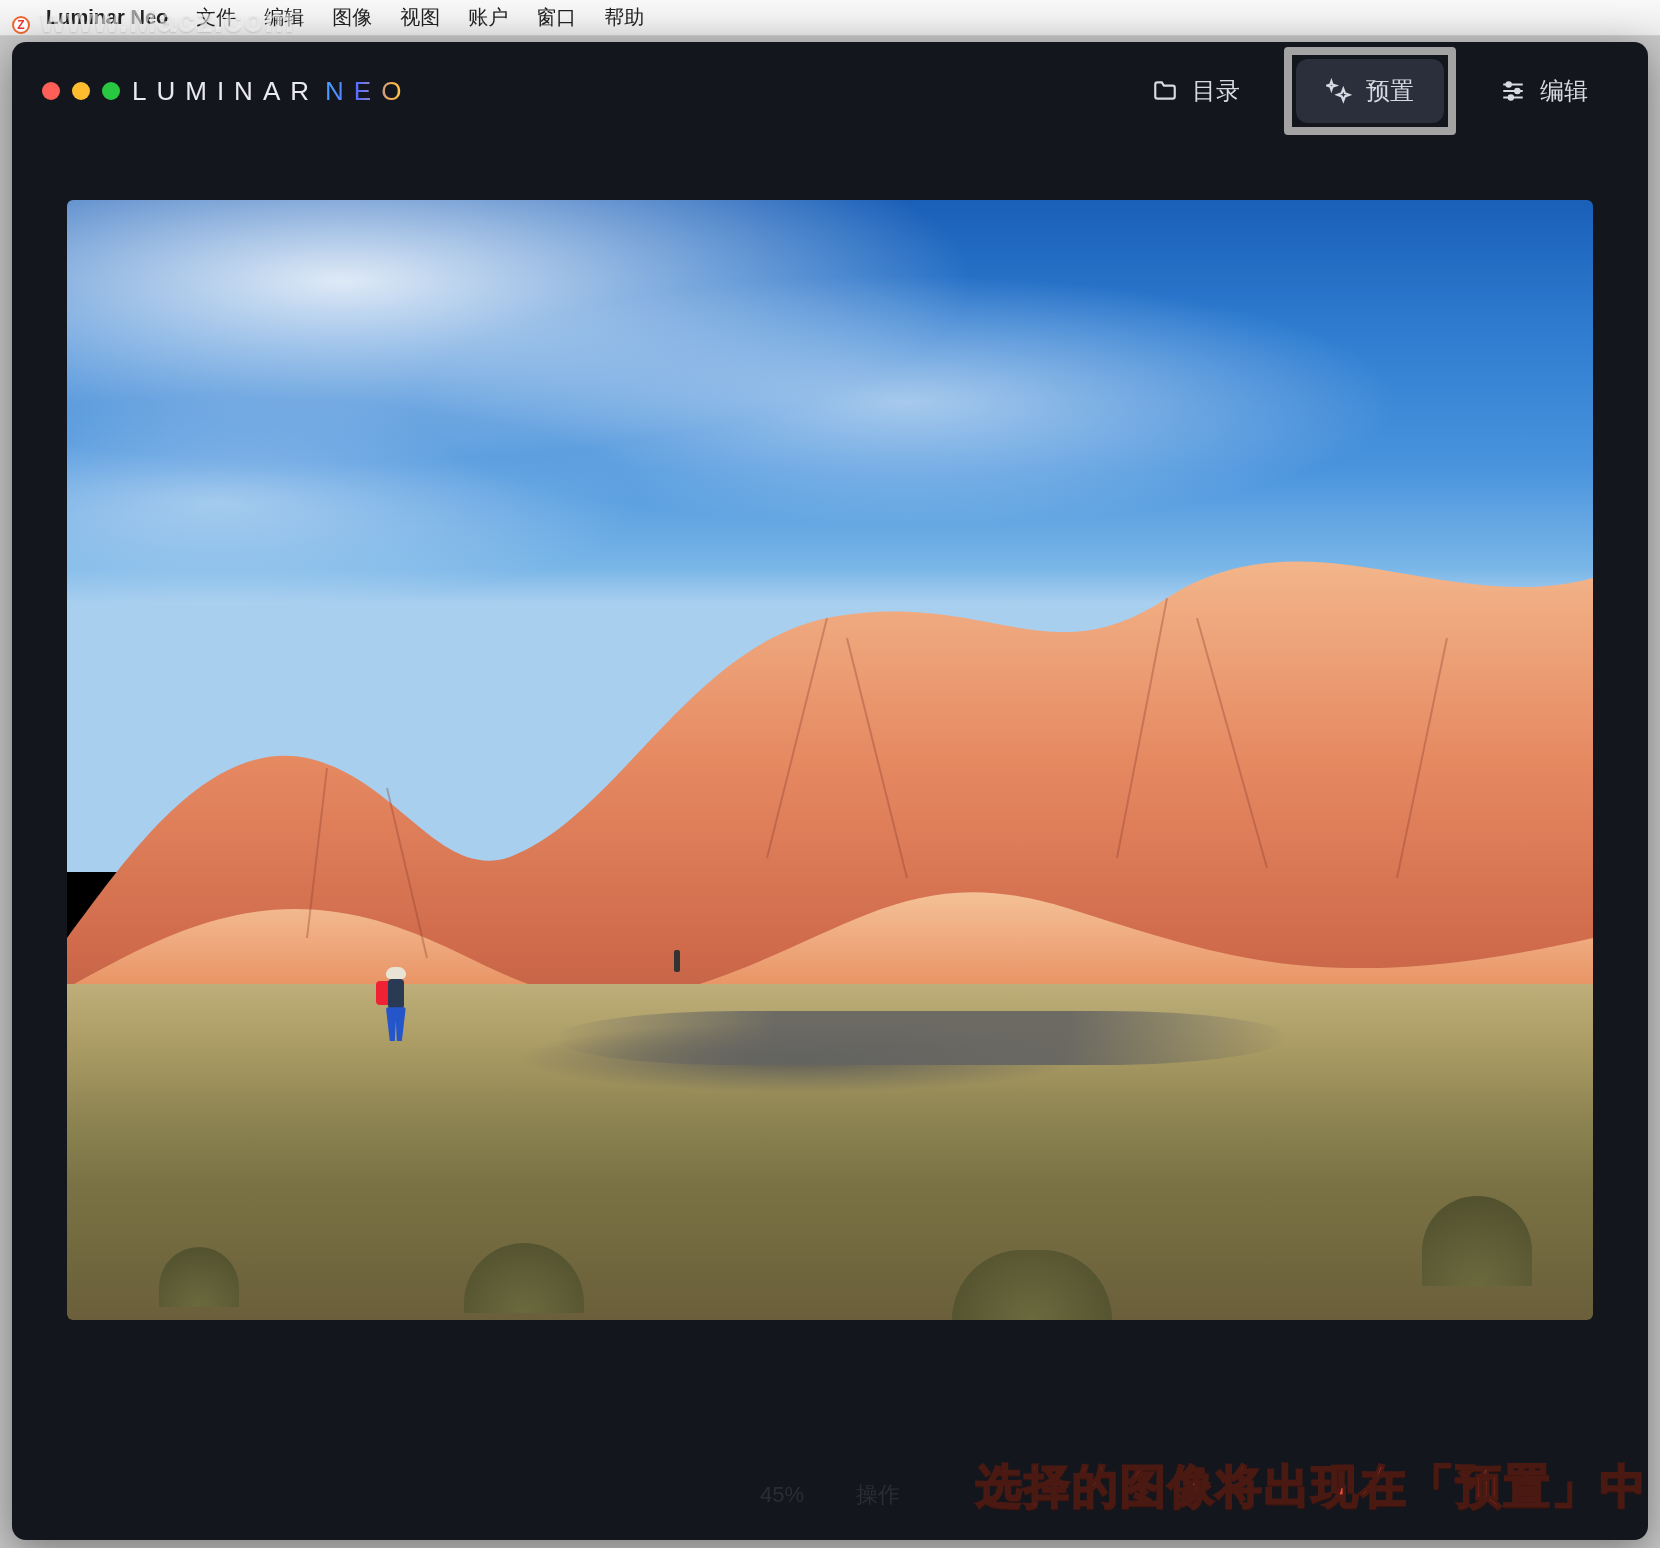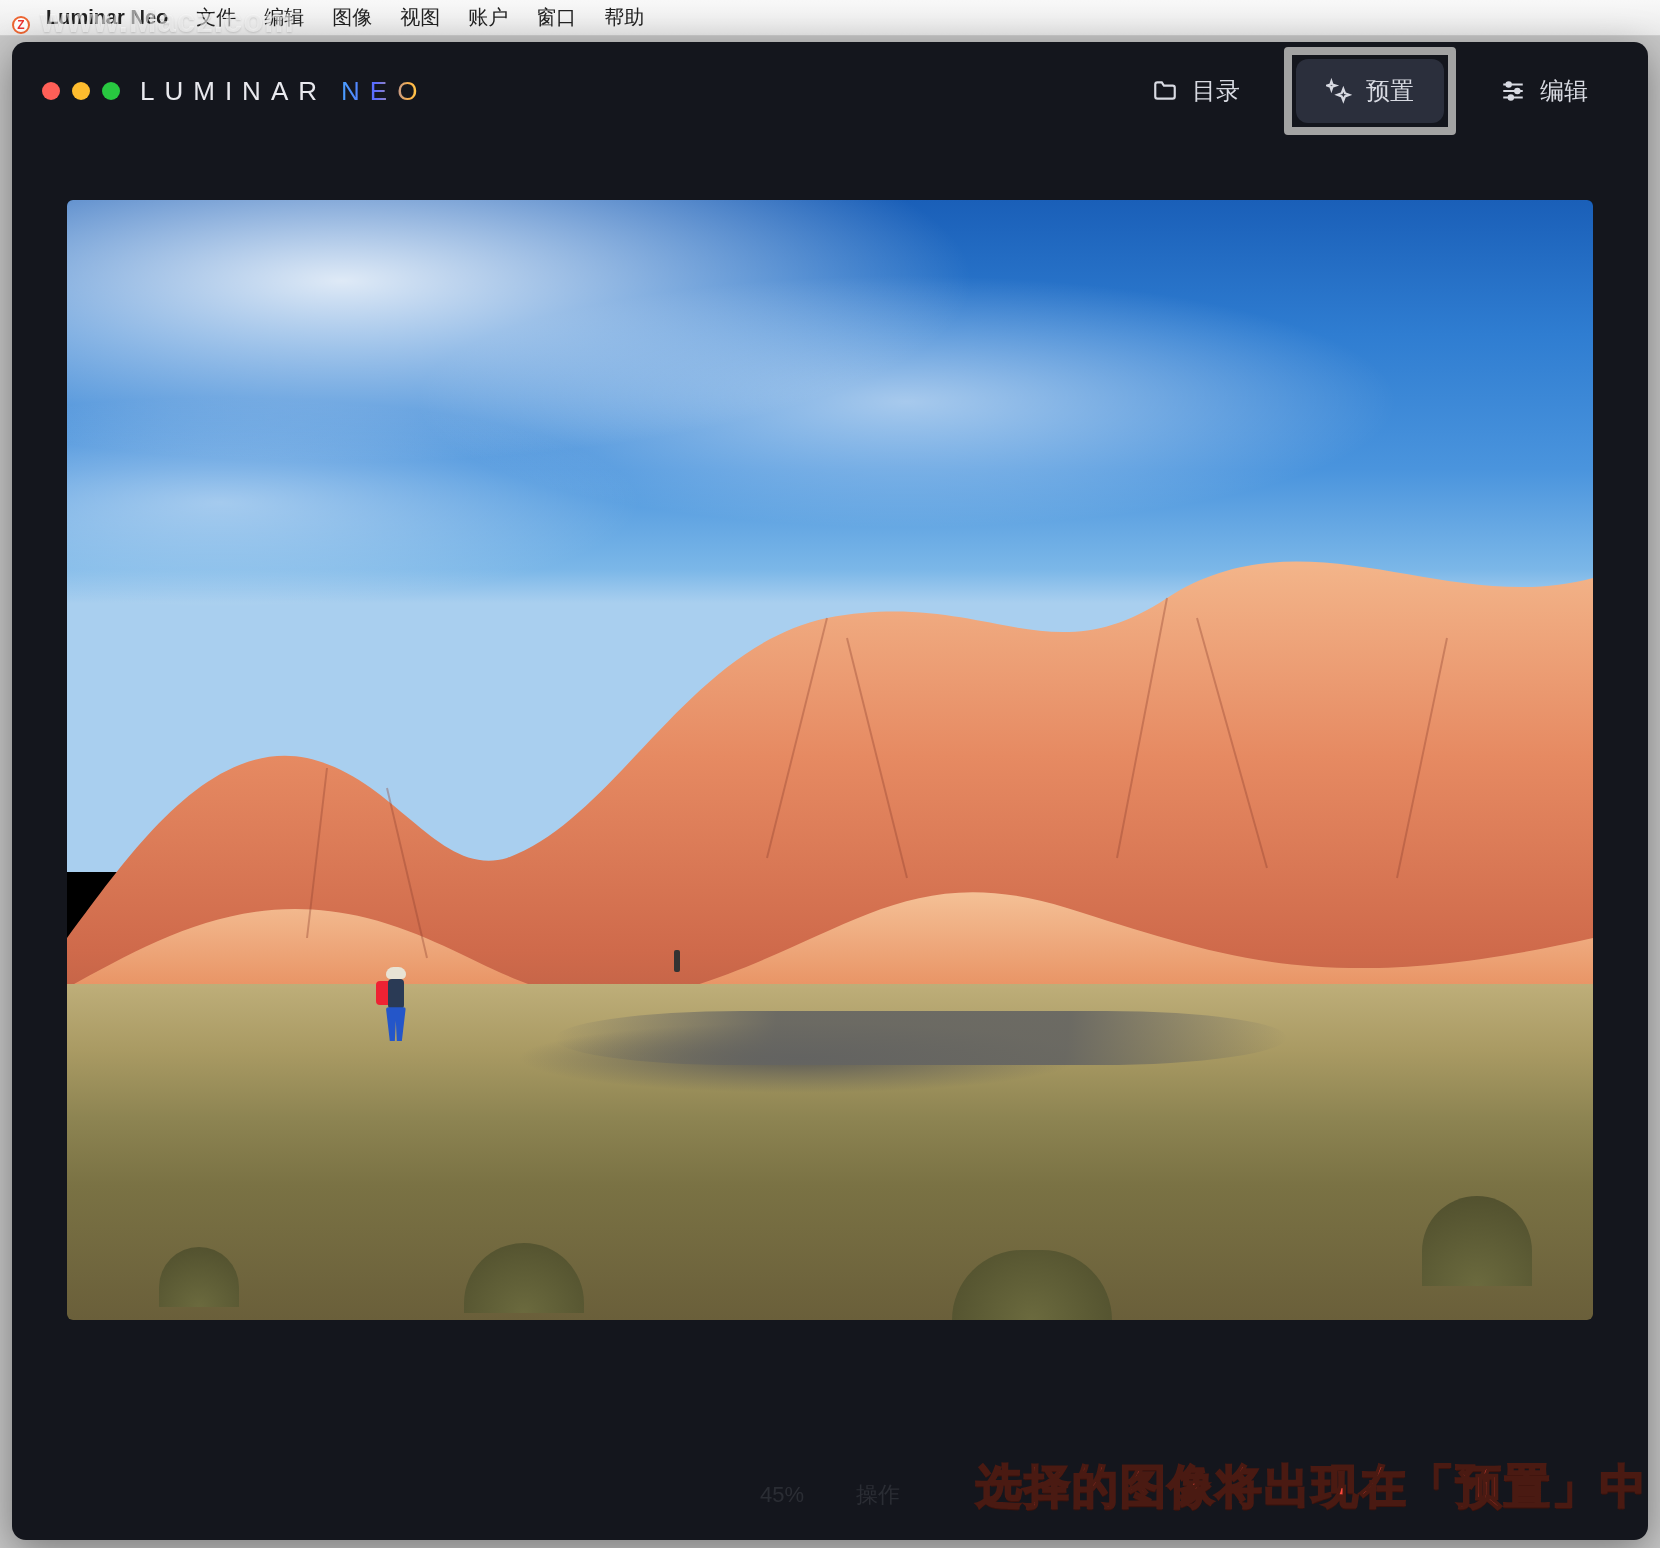--- a/index.html
+++ b/index.html
@@ -56,36 +56,36 @@
       background: #14161d;
       border-radius: 14px;
       box-shadow: 0 10px 40px rgba(0,0,0,0.4);
       overflow: hidden;
     }
     .titlebar {
       height: 98px;
       display: flex;
       align-items: center;
       padding: 0 30px;
-      gap: 20px;
+      gap: 12px;
     }
     .traffic { display: flex; gap: 12px; }
     .traffic .dot { width: 18px; height: 18px; border-radius: 50%; }
     .dot-close { background: #ff5f57; }
     .dot-min   { background: #febc2e; }
     .dot-max   { background: #28c840; }
     .brand {
       font-size: 26px; letter-spacing: 10px; font-weight: 500;
       display: flex; gap: 0;
     }
     .brand .w1 { color: #e9e9ee; }
     .brand .w2 {
       background: linear-gradient(90deg,#4aa0ff 0%, #5b6bff 40%, #ffb347 80%, #ffe34d 100%);
       -webkit-background-clip: text; background-clip: text; color: transparent;
-      margin-left: 14px;
+      margin-left: 6px;
     }
     .tabs { margin-left: auto; display: flex; gap: 14px; align-items: center; }
     .tab {
       display: flex; align-items: center; gap: 14px;
       color: #d8dae2; font-size: 24px;
       padding: 16px 30px; border-radius: 12px;
       cursor: pointer;
       justify-content: flex-end;
     }
     .tab.active { background: #2b2f3c; }

